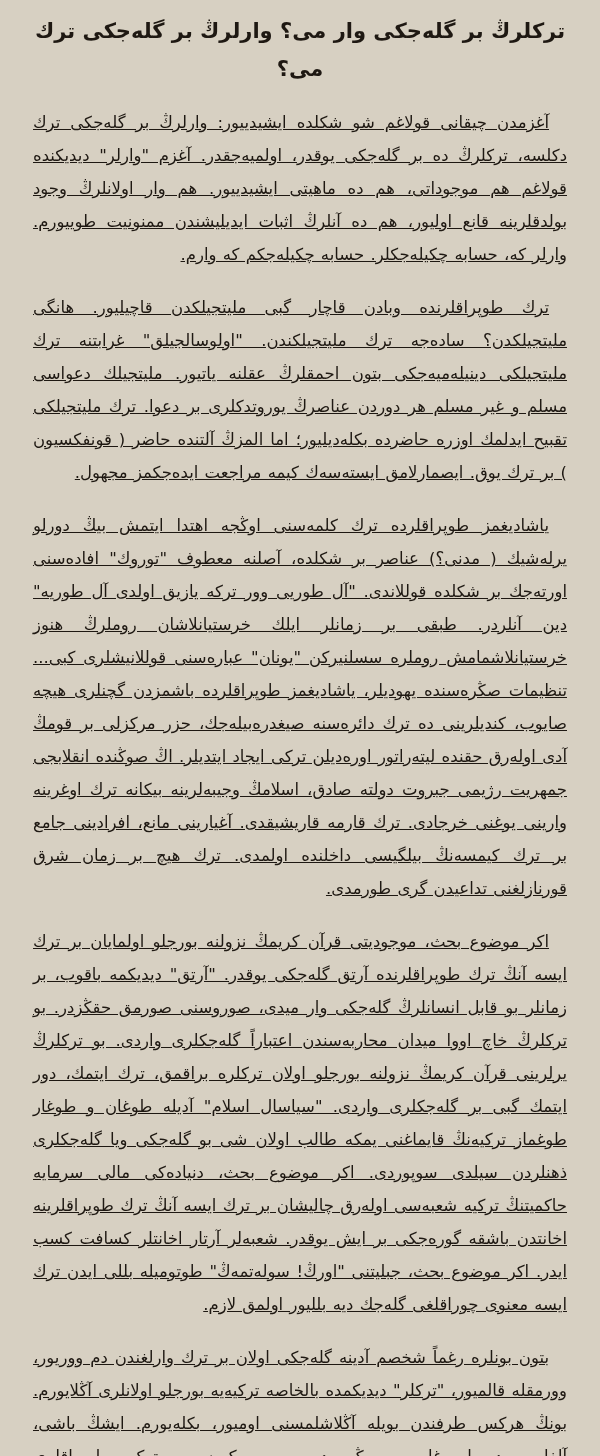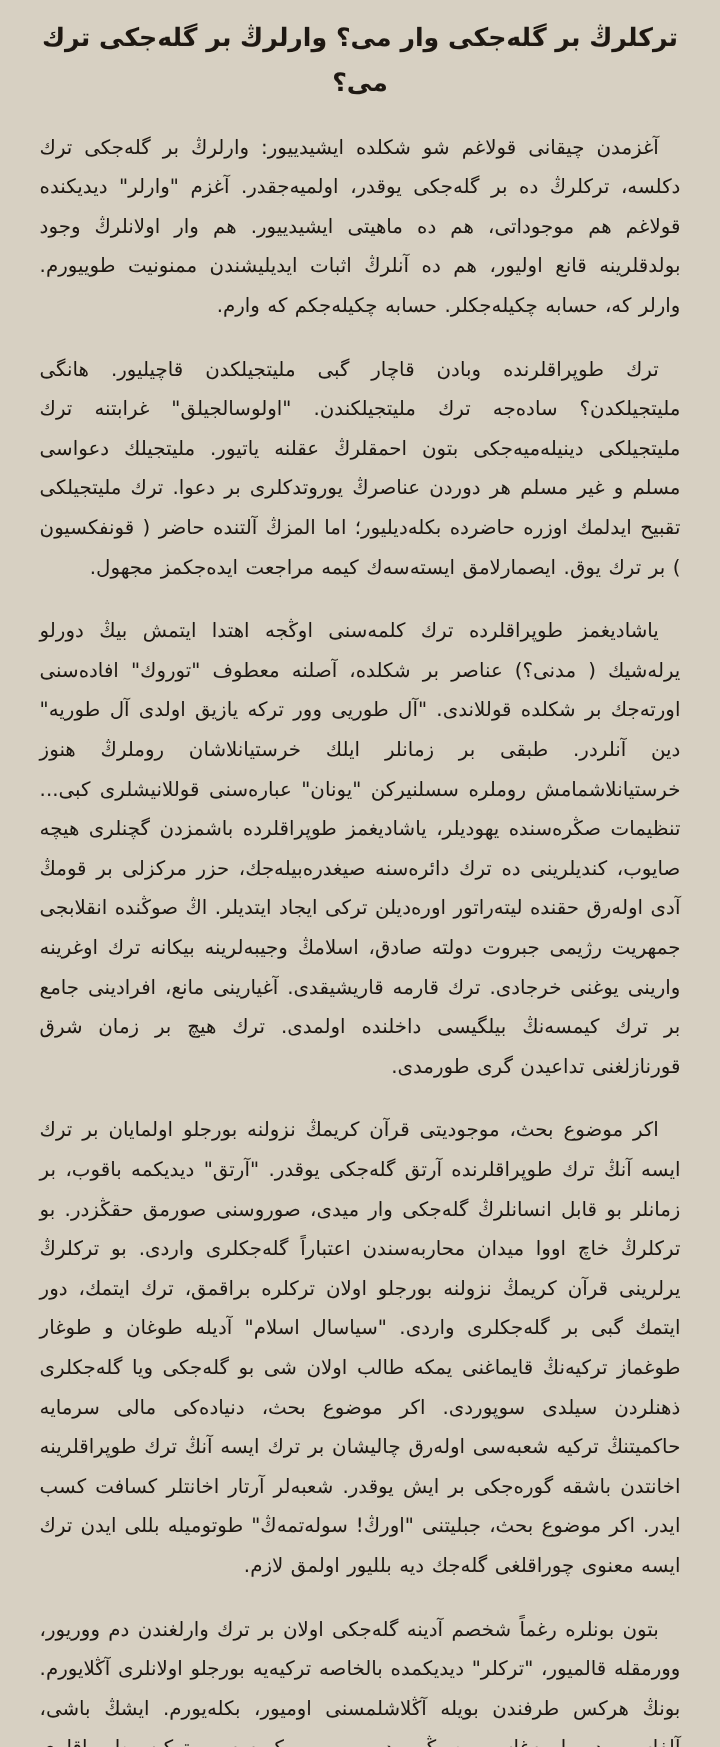--- a/index.html
+++ b/index.html
@@ -34,20 +34,21 @@
     margin: 2px 0 18px 0;
   }
   .doc p {
     font-size: 16.5px;
     line-height: 33px;
     text-align: justify;
     text-align-last: right;
     text-indent: 18px;
     margin: 0 0 20px 0;
     word-spacing: 1px;
+    text-decoration: underline;
   }
 </style>
 </head>
 <body>
 
 <div class="doc">
   <h1 class="doc-title">تركلرڭ بر گله‌جكى وار مى؟ وارلرڭ بر گله‌جكى ترك مى؟</h1>
 
   <p>آغزمدن چيقانى قولاغم شو شكلده ايشيدييور: وارلرڭ بر گله‌جكى ترك دكلسه، تركلرڭ ده بر گله‌جكى يوقدر، اولميه‌جقدر. آغزم "وارلر" ديديكنده قولاغم هم موجوداتى، هم ده ماهيتى ايشيدييور. هم وار اولانلرڭ وجود بولدقلرينه قانع اوليور، هم ده آنلرڭ اثبات ايديليشندن ممنونيت طوييورم. وارلر كه، حسابه چكيله‌جكلر. حسابه چكيله‌جكم كه وارم.</p>
   <p>ترك طوپراقلرنده وبادن قاچار گبى مليتجيلكدن قاچيليور. هانگى مليتجيلكدن؟ ساده‌جه ترك مليتجيلكندن. "اولوسالجيلق" غرابتنه ترك مليتجيلكى دينيله‌ميه‌جكى بتون احمقلرڭ عقلنه ياتيور. مليتجيلك دعواسى مسلم و غير مسلم هر دوردن عناصرڭ يوروتدكلرى بر دعوا. ترك مليتجيلكى تقبيح ايدلمك اوزره حاضرده بكله‌ديليور؛ اما المزڭ آلتنده حاضر ( قونفكسيون ) بر ترك يوق. ايصمارلامق ايسته‌سه‌ك كيمه مراجعت ايده‌جكمز مجهول.</p>

